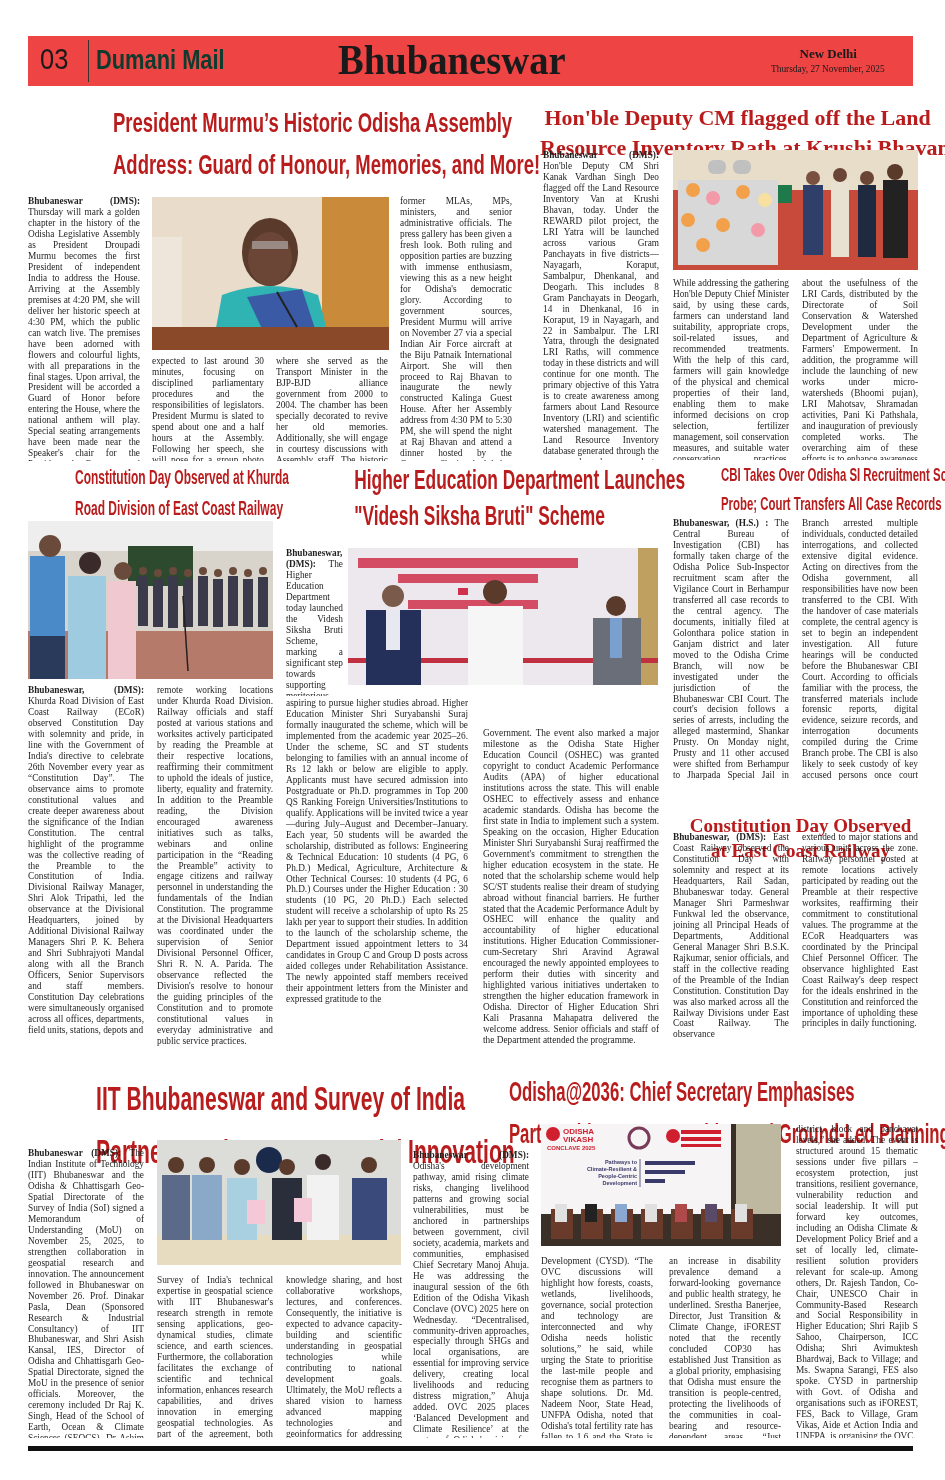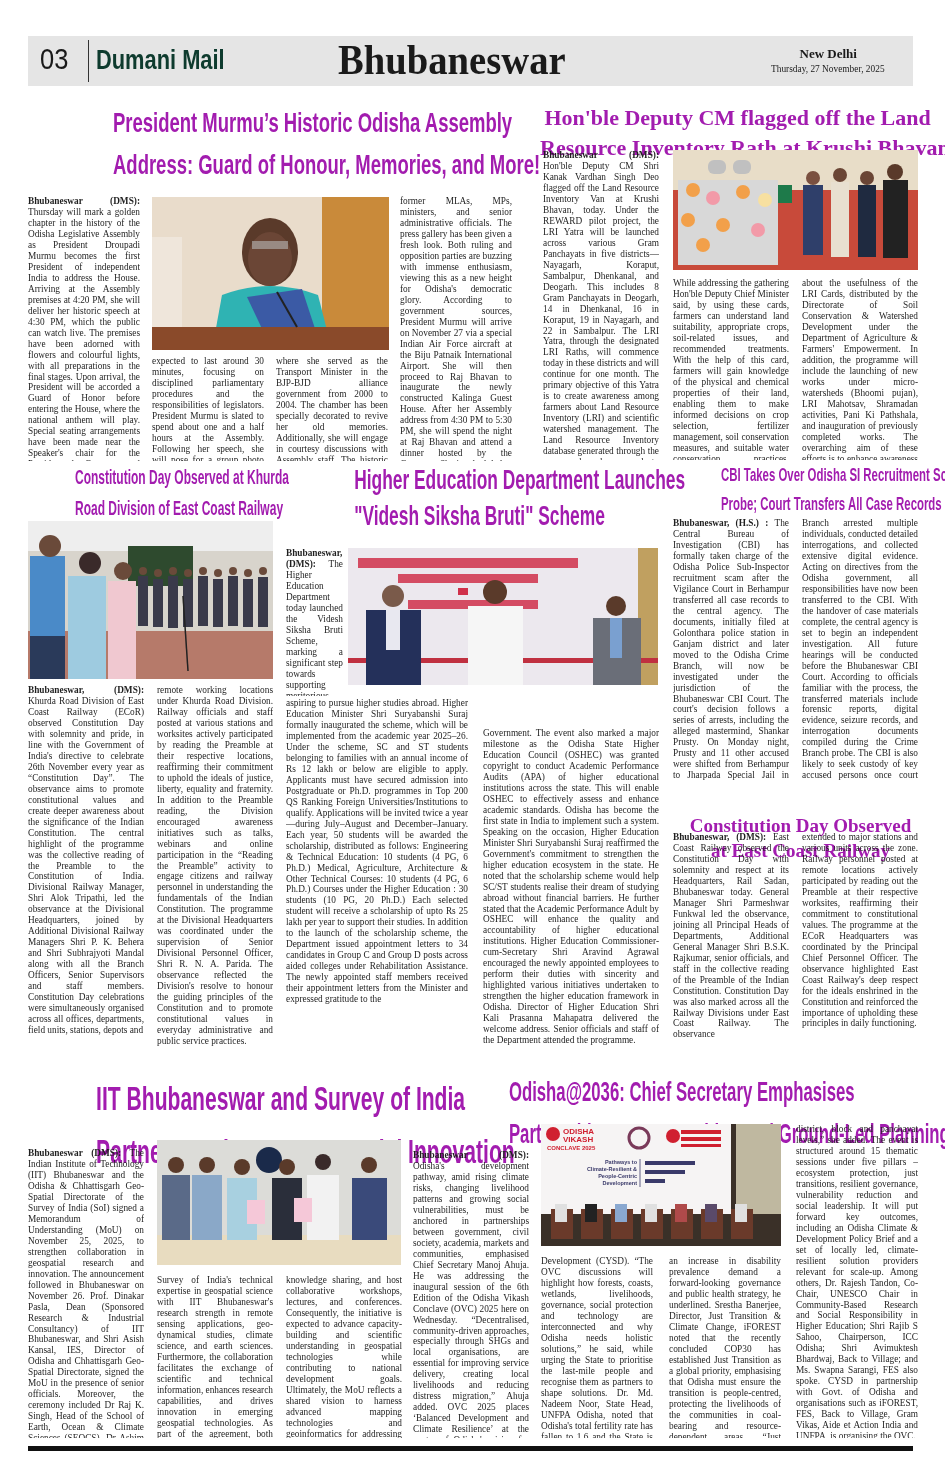--- a/index.html
+++ b/index.html
@@ -1,28 +1,28 @@
 <!DOCTYPE html>
 <html><head>
 <meta charset="utf-8">
 <style>
   * { box-sizing: border-box; margin: 0; padding: 0; }
   html, body { width: 945px; height: 1480px; background: #ffffff; overflow: hidden; }
   body { position: relative; font-family: "Liberation Serif", "DejaVu Serif", serif; color: #1a1a1a; }
 
-  .masthead { position: absolute; left: 28px; top: 36px; width: 885px; height: 50px; background: #e5e5e5; }
+  .masthead { position: absolute; left: 28px; top: 36px; width: 885px; height: 50px; background: #ef4444; }
   .page-num { position: absolute; left: 12px; top: 6px; font-family: "Liberation Sans", sans-serif; font-size: 30px; color: #1a1a1a; font-weight: 300; transform: scaleX(0.85); transform-origin: left; }
   .mh-divider { position: absolute; left: 60px; top: 4px; width: 1px; height: 42px; background: #333; }
   .paper-name { position: absolute; left: 68px; top: 8px; font-family: "Liberation Sans", sans-serif; font-weight: bold; font-size: 28px; color: #0e3b2e; transform: scaleX(0.78); transform-origin: left; white-space: nowrap; }
   .city-name { position: absolute; left: 310px; top: 0px; font-family: "Liberation Serif", serif; font-weight: bold; font-size: 42px; color: #1a1a1a; transform: scaleX(0.92); transform-origin: left; white-space: nowrap; }
   .mh-right { position: absolute; right: 18px; top: 10px; text-align: center; font-family: "Liberation Serif", serif; line-height: 1.25; }
   .mh-loc { font-size: 13px; font-weight: bold; }
   .mh-date { font-size: 11px; transform: scaleX(0.85); }
 
-  .hl { position: absolute; font-family: "Liberation Sans", sans-serif; font-weight: bold; color: #a21caf; text-align: center; white-space: nowrap; line-height: 1.22; }
+  .hl { position: absolute; font-family: "Liberation Sans", sans-serif; font-weight: bold; color: #b91c1c; text-align: center; white-space: nowrap; line-height: 1.22; }
   .hl.serif { font-family: "Liberation Serif", serif; }
   .hl span { display: block; transform-origin: center; }
 
   .col { position: absolute; font-size: 9.3px; line-height: 1.18; text-align: justify; color: #1f1f1f; overflow: hidden; }
   .col p { margin: 0; }
   .col b { font-weight: bold; }
 
   .photo { position: absolute; overflow: hidden; }
   .photo svg { width: 100%; height: 100%; display: block; }
 

